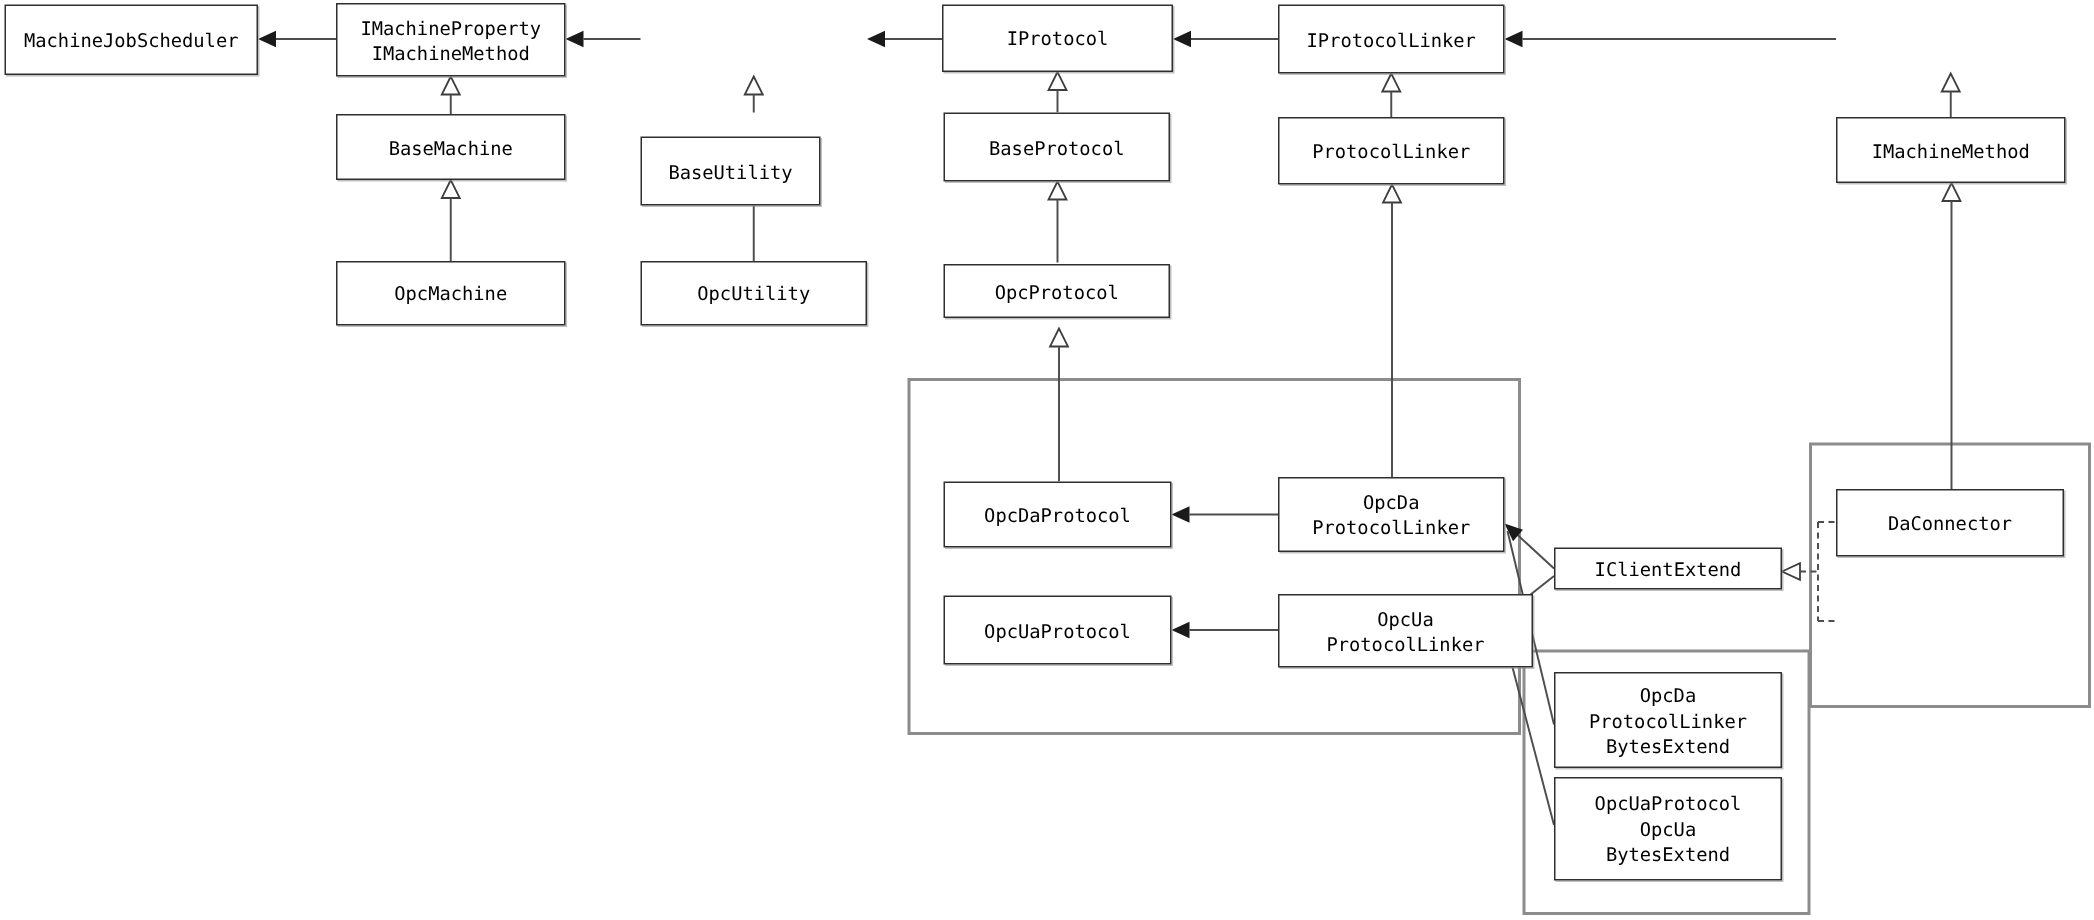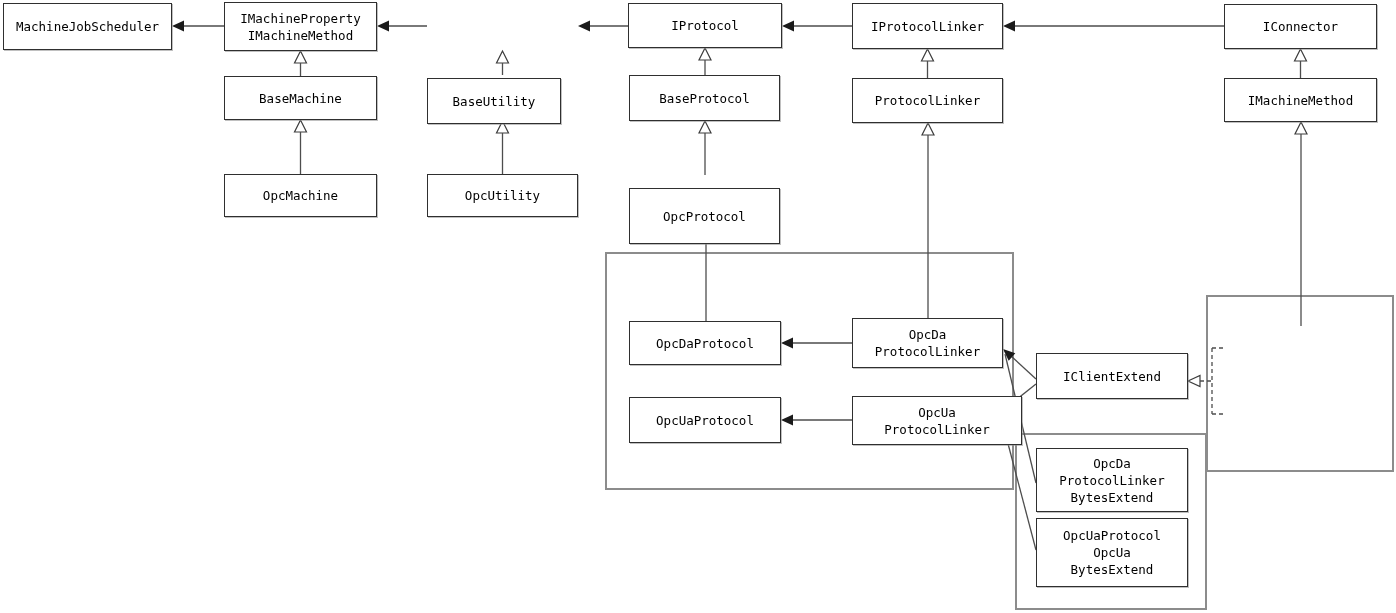--- a/index.html
+++ b/index.html
@@ -147,29 +147,26 @@
 
 
   <div class="node" style="left:852px;top:3px;width:151px;height:46px">
     <span>IProtocolLinker</span>
   </div>
 
   <div class="node" style="left:628px;top:3px;width:154px;height:45px">
     <span>IProtocol</span>
   </div>
 
-  <div class="node" style="left:1224px;top:4px;width:153px;height:45px">
-    <span>IConnector</span>
-  </div>
 
   <div class="node" style="left:224px;top:76px;width:153px;height:44px">
     <span>BaseMachine</span>
   </div>
 
-  <div class="node" style="left:427px;top:78px;width:134px;height:46px">
+  <div class="node" style="left:427px;top:91px;width:120px;height:46px">
     <span>BaseUtility</span>
   </div>
 
   <div class="node" style="left:629px;top:75px;width:151px;height:46px">
     <span>BaseProtocol</span>
   </div>
 
   <div class="node" style="left:852px;top:78px;width:151px;height:45px">
     <span>ProtocolLinker</span>
   </div>
@@ -179,21 +176,21 @@
   </div>
 
   <div class="node" style="left:427px;top:174px;width:151px;height:43px">
     <span>OpcUtility</span>
   </div>
 
   <div class="node" style="left:224px;top:174px;width:153px;height:43px">
     <span>OpcMachine</span>
   </div>
 
-  <div class="node" style="left:629px;top:188px;width:151px;height:56px">
+  <div class="node" style="left:629px;top:176px;width:151px;height:36px">
     <span>OpcProtocol</span>
   </div>
 
   <div class="node" style="left:629px;top:321px;width:152px;height:44px">
     <span>OpcDaProtocol</span>
   </div>
 
   <div class="node" style="left:629px;top:397px;width:152px;height:46px">
     <span>OpcUaProtocol</span>
   </div>
@@ -201,24 +198,27 @@
   <div class="node" style="left:852px;top:318px;width:151px;height:50px">
     <span>OpcDa</span>
     <span>ProtocolLinker</span>
   </div>
 
   <div class="node" style="left:852px;top:396px;width:170px;height:49px">
     <span>OpcUa</span>
     <span>ProtocolLinker</span>
   </div>
 
-  <div class="node" style="left:1036px;top:353px;width:152px;height:46px">
+  <div class="node" style="left:1036px;top:365px;width:152px;height:28px">
     <span>IClientExtend</span>
   </div>
 
+  <div class="node" style="left:1224px;top:326px;width:152px;height:45px">
+    <span>DaConnector</span>
+  </div>
 
 
   <div class="node" style="left:1036px;top:448px;width:152px;height:64px">
     <span>OpcDa</span>
     <span>ProtocolLinker</span>
     <span>BytesExtend</span>
   </div>
 
   <div class="node" style="left:1036px;top:518px;width:152px;height:69px">
     <span>OpcUaProtocol</span>

